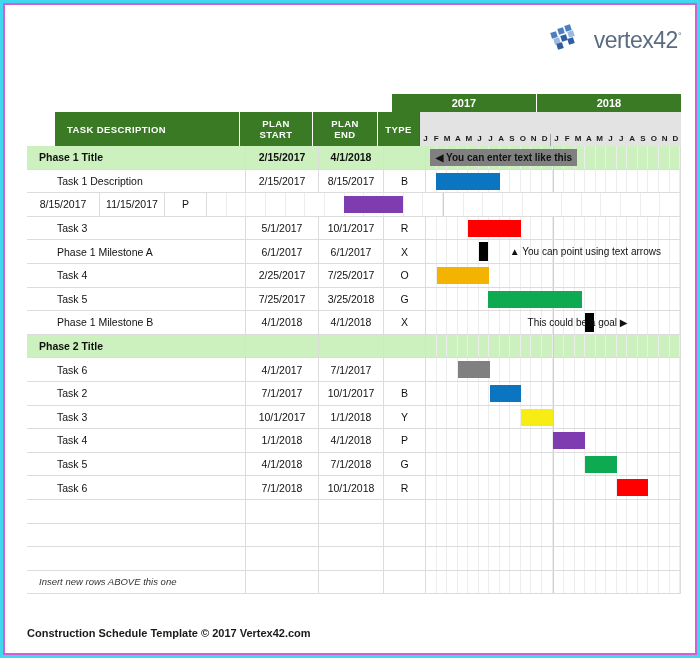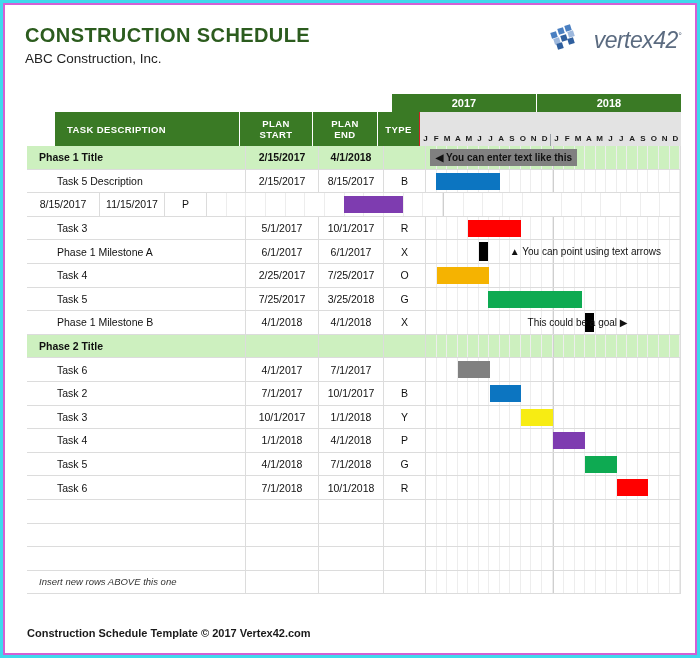--- a/index.html
+++ b/index.html
@@ -25,21 +25,21 @@
   
   .title-block{position:absolute;left:20px;top:18px;}
   .doc-title{
     font-size:20px;font-weight:bold;color:#2c5c1e;letter-spacing:0.4px;
     line-height:24px;white-space:nowrap;
   }
   .doc-subtitle{
     font-size:13.5px;color:#222222;line-height:20px;margin-top:2px;white-space:nowrap;
   }
 
-  .logo{position:absolute;right:14px;top:18px;display:flex;align-items:center;gap:10px;font-style:italic;}
+  .logo{position:absolute;right:14px;top:18px;display:flex;align-items:center;gap:10px;}
   .logo-mark{width:34px;height:30px;flex:none;}
   .logo-text{
     font-size:23px;color:#5b6b80;letter-spacing:-0.5px;font-weight:normal;
     line-height:26px;white-space:nowrap;
   }
   .logo-text .tm{font-size:9px;vertical-align:super;}
 
   
   .tablewrap{position:absolute;left:22px;top:89px;width:654px;}
 
@@ -113,24 +113,20 @@
     position:absolute;left:22px;bottom:14px;font-size:11px;font-weight:bold;color:#1a1a1a;
   }
 </style>
 </head>
 <body>
 
 <div class="outer-frame">
 <div class="inner-frame">
 <div class="sheet">
 
-  <div class="title-block">
-    <div class="doc-title">CONSTRUCTION SCHEDULE</div>
-    <div class="doc-subtitle">ABC Construction, Inc.</div>
-  </div>
 
   <div class="logo">
     <svg class="logo-mark" viewBox="0 0 34 30">
       <g fill="#4a7fc1">
         <rect x="1" y="9" width="6" height="6" transform="rotate(-18 4 12)"></rect>
         <rect x="8" y="5" width="6" height="6" transform="rotate(-18 11 8)"></rect>
         <rect x="15" y="2" width="6" height="6" transform="rotate(-18 18 5)"></rect>
       </g>
       <g fill="#9db8dd">
         <rect x="4" y="15" width="6" height="6" transform="rotate(-18 7 18)"></rect>
@@ -221,21 +217,21 @@
                   <div class="gl"></div>
                   <div class="gl"></div>
                   <div class="gl"></div>
                   <div class="gl"></div>
                 </div>
                 <div class="bar" style="left: 1.5%; width: 58%; background: rgb(128, 128, 128);"></div>
                 <div class="bar-note onbar" style="left: 1.5%; width: 58%;">◀ You can enter text like this</div>
               </div>
             </div>
             <div class="row ">
-              <div class="c c-task indent">Task 5 Description</div>
+              <div class="c c-task indent">Task 1 Description</div>
               <div class="c c-start">2/15/2017</div>
               <div class="c c-end">8/15/2017</div>
               <div class="c c-type">B</div>
               <div class="c c-chart">
                 <div class="gridlines">
                   <div class="gl"></div>
                   <div class="gl"></div>
                   <div class="gl"></div>
                   <div class="gl"></div>
                   <div class="gl"></div>

